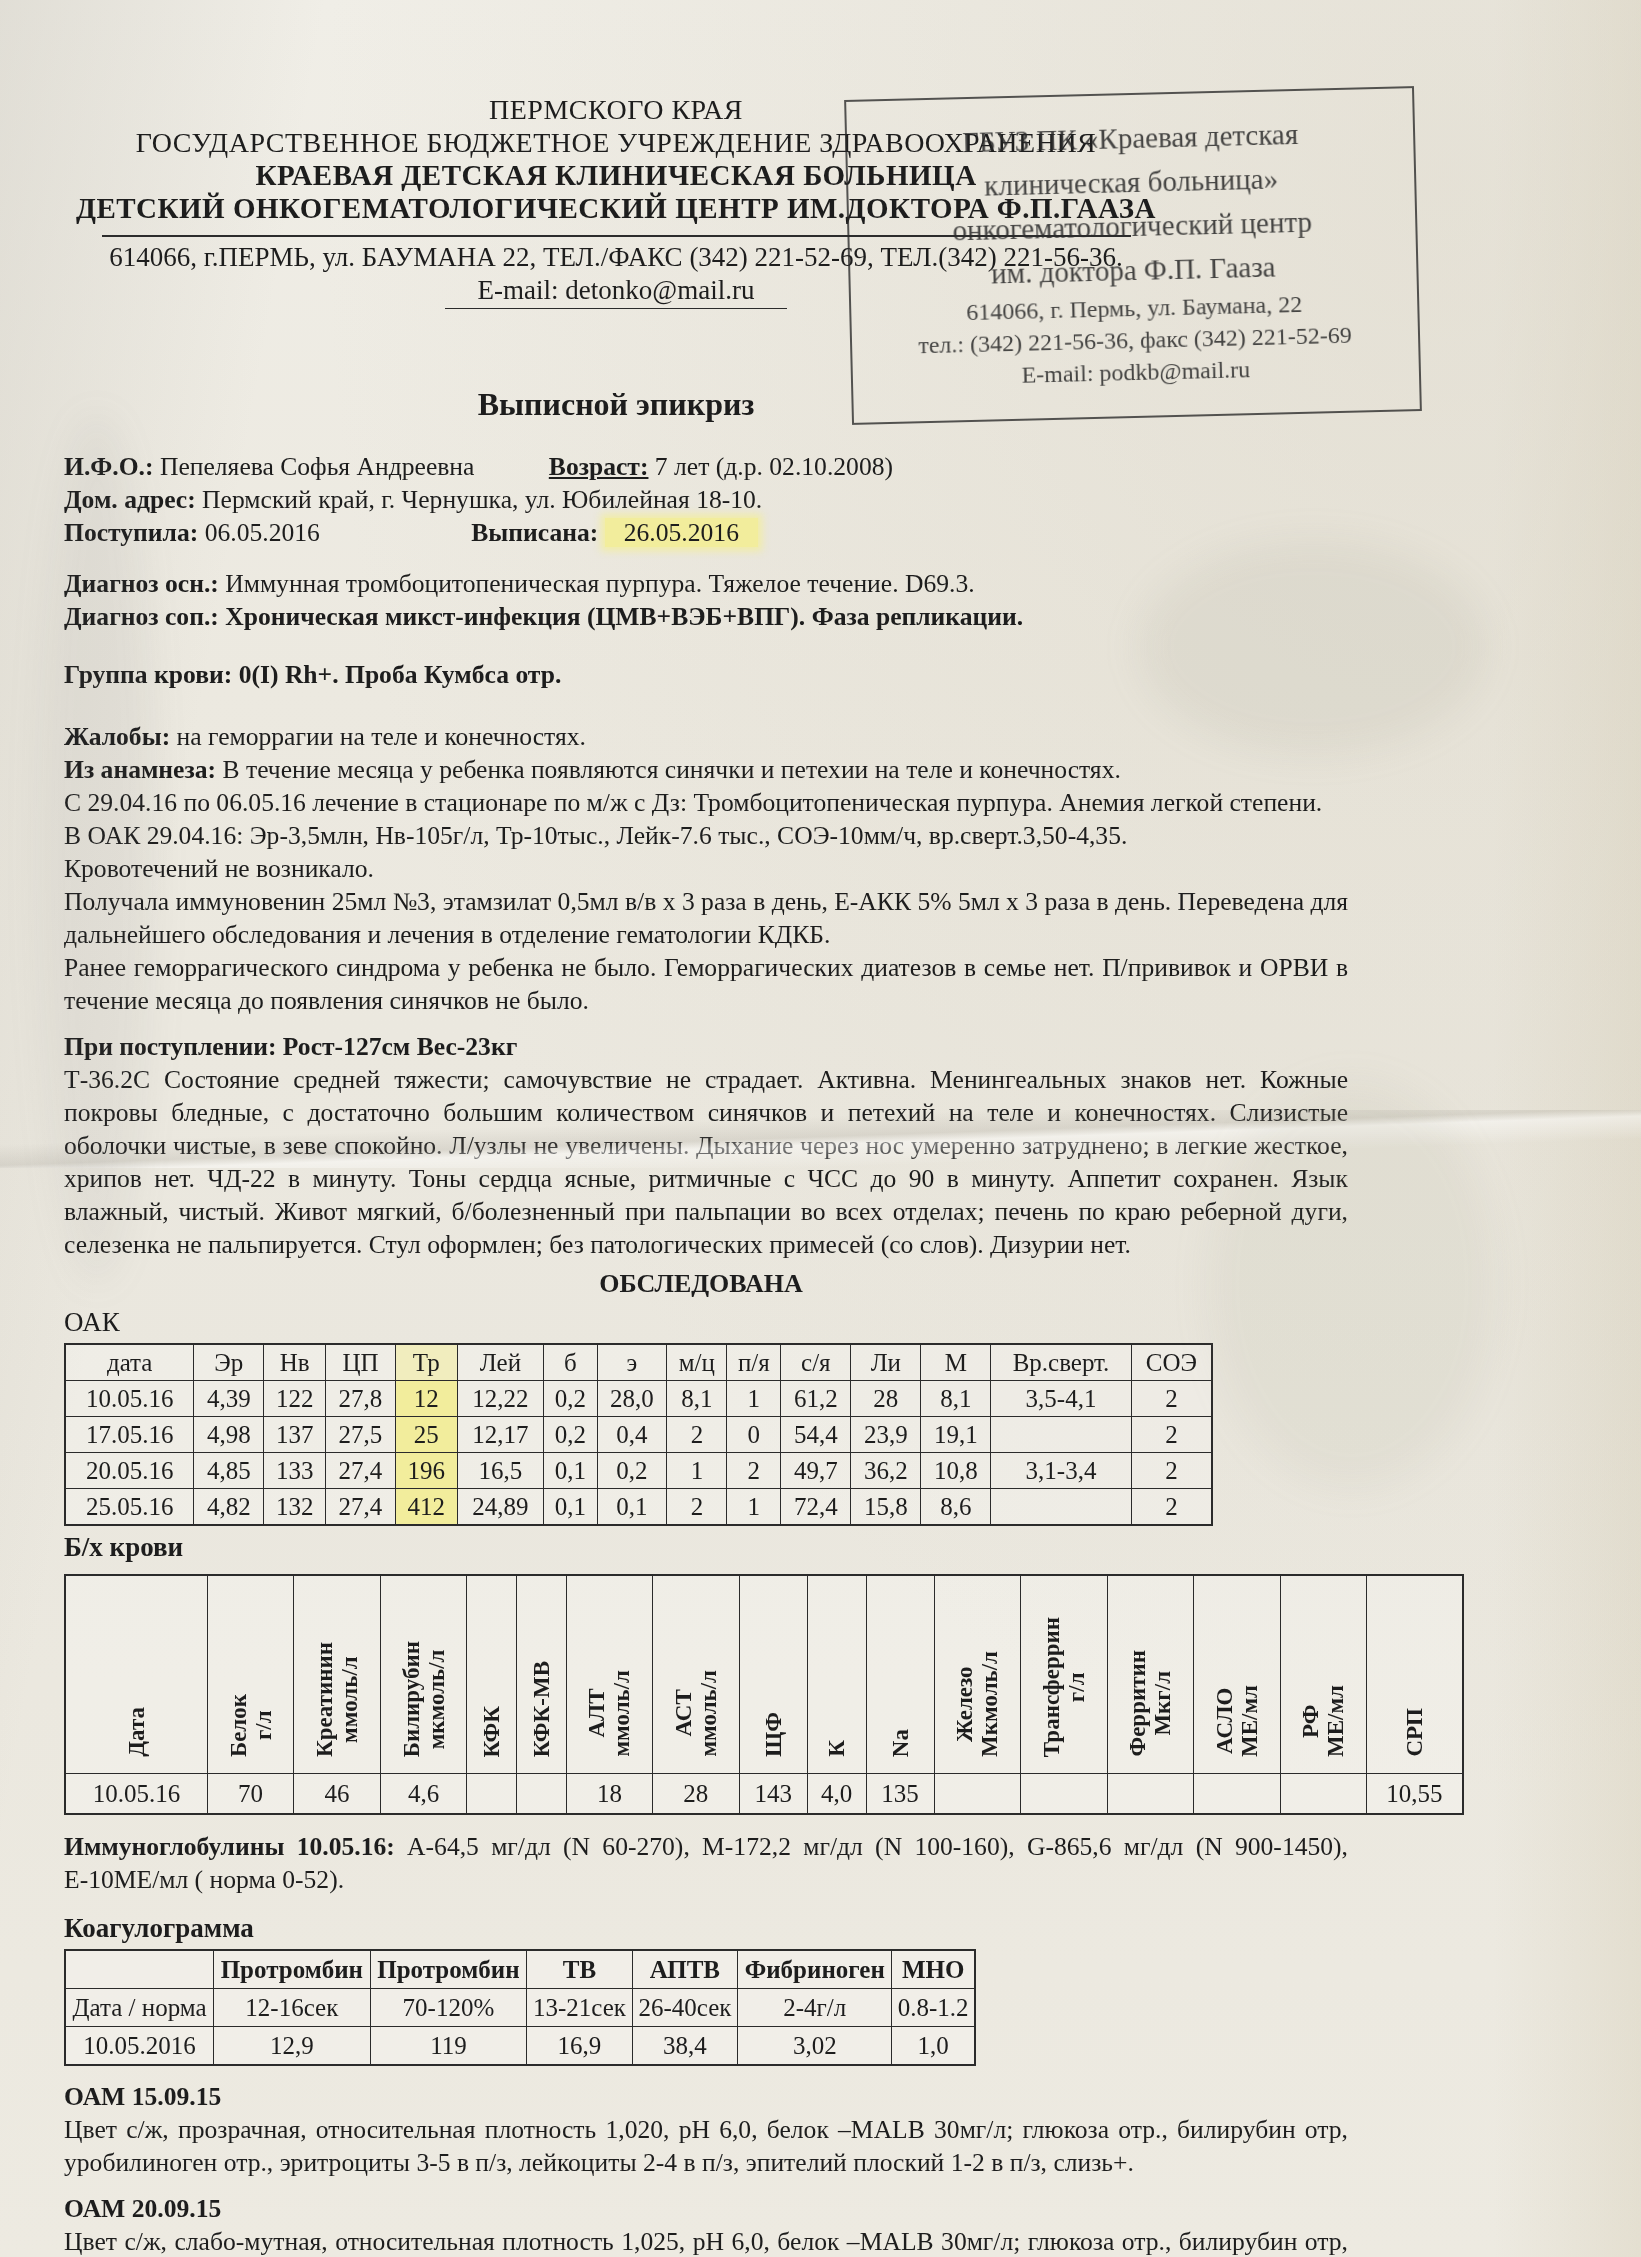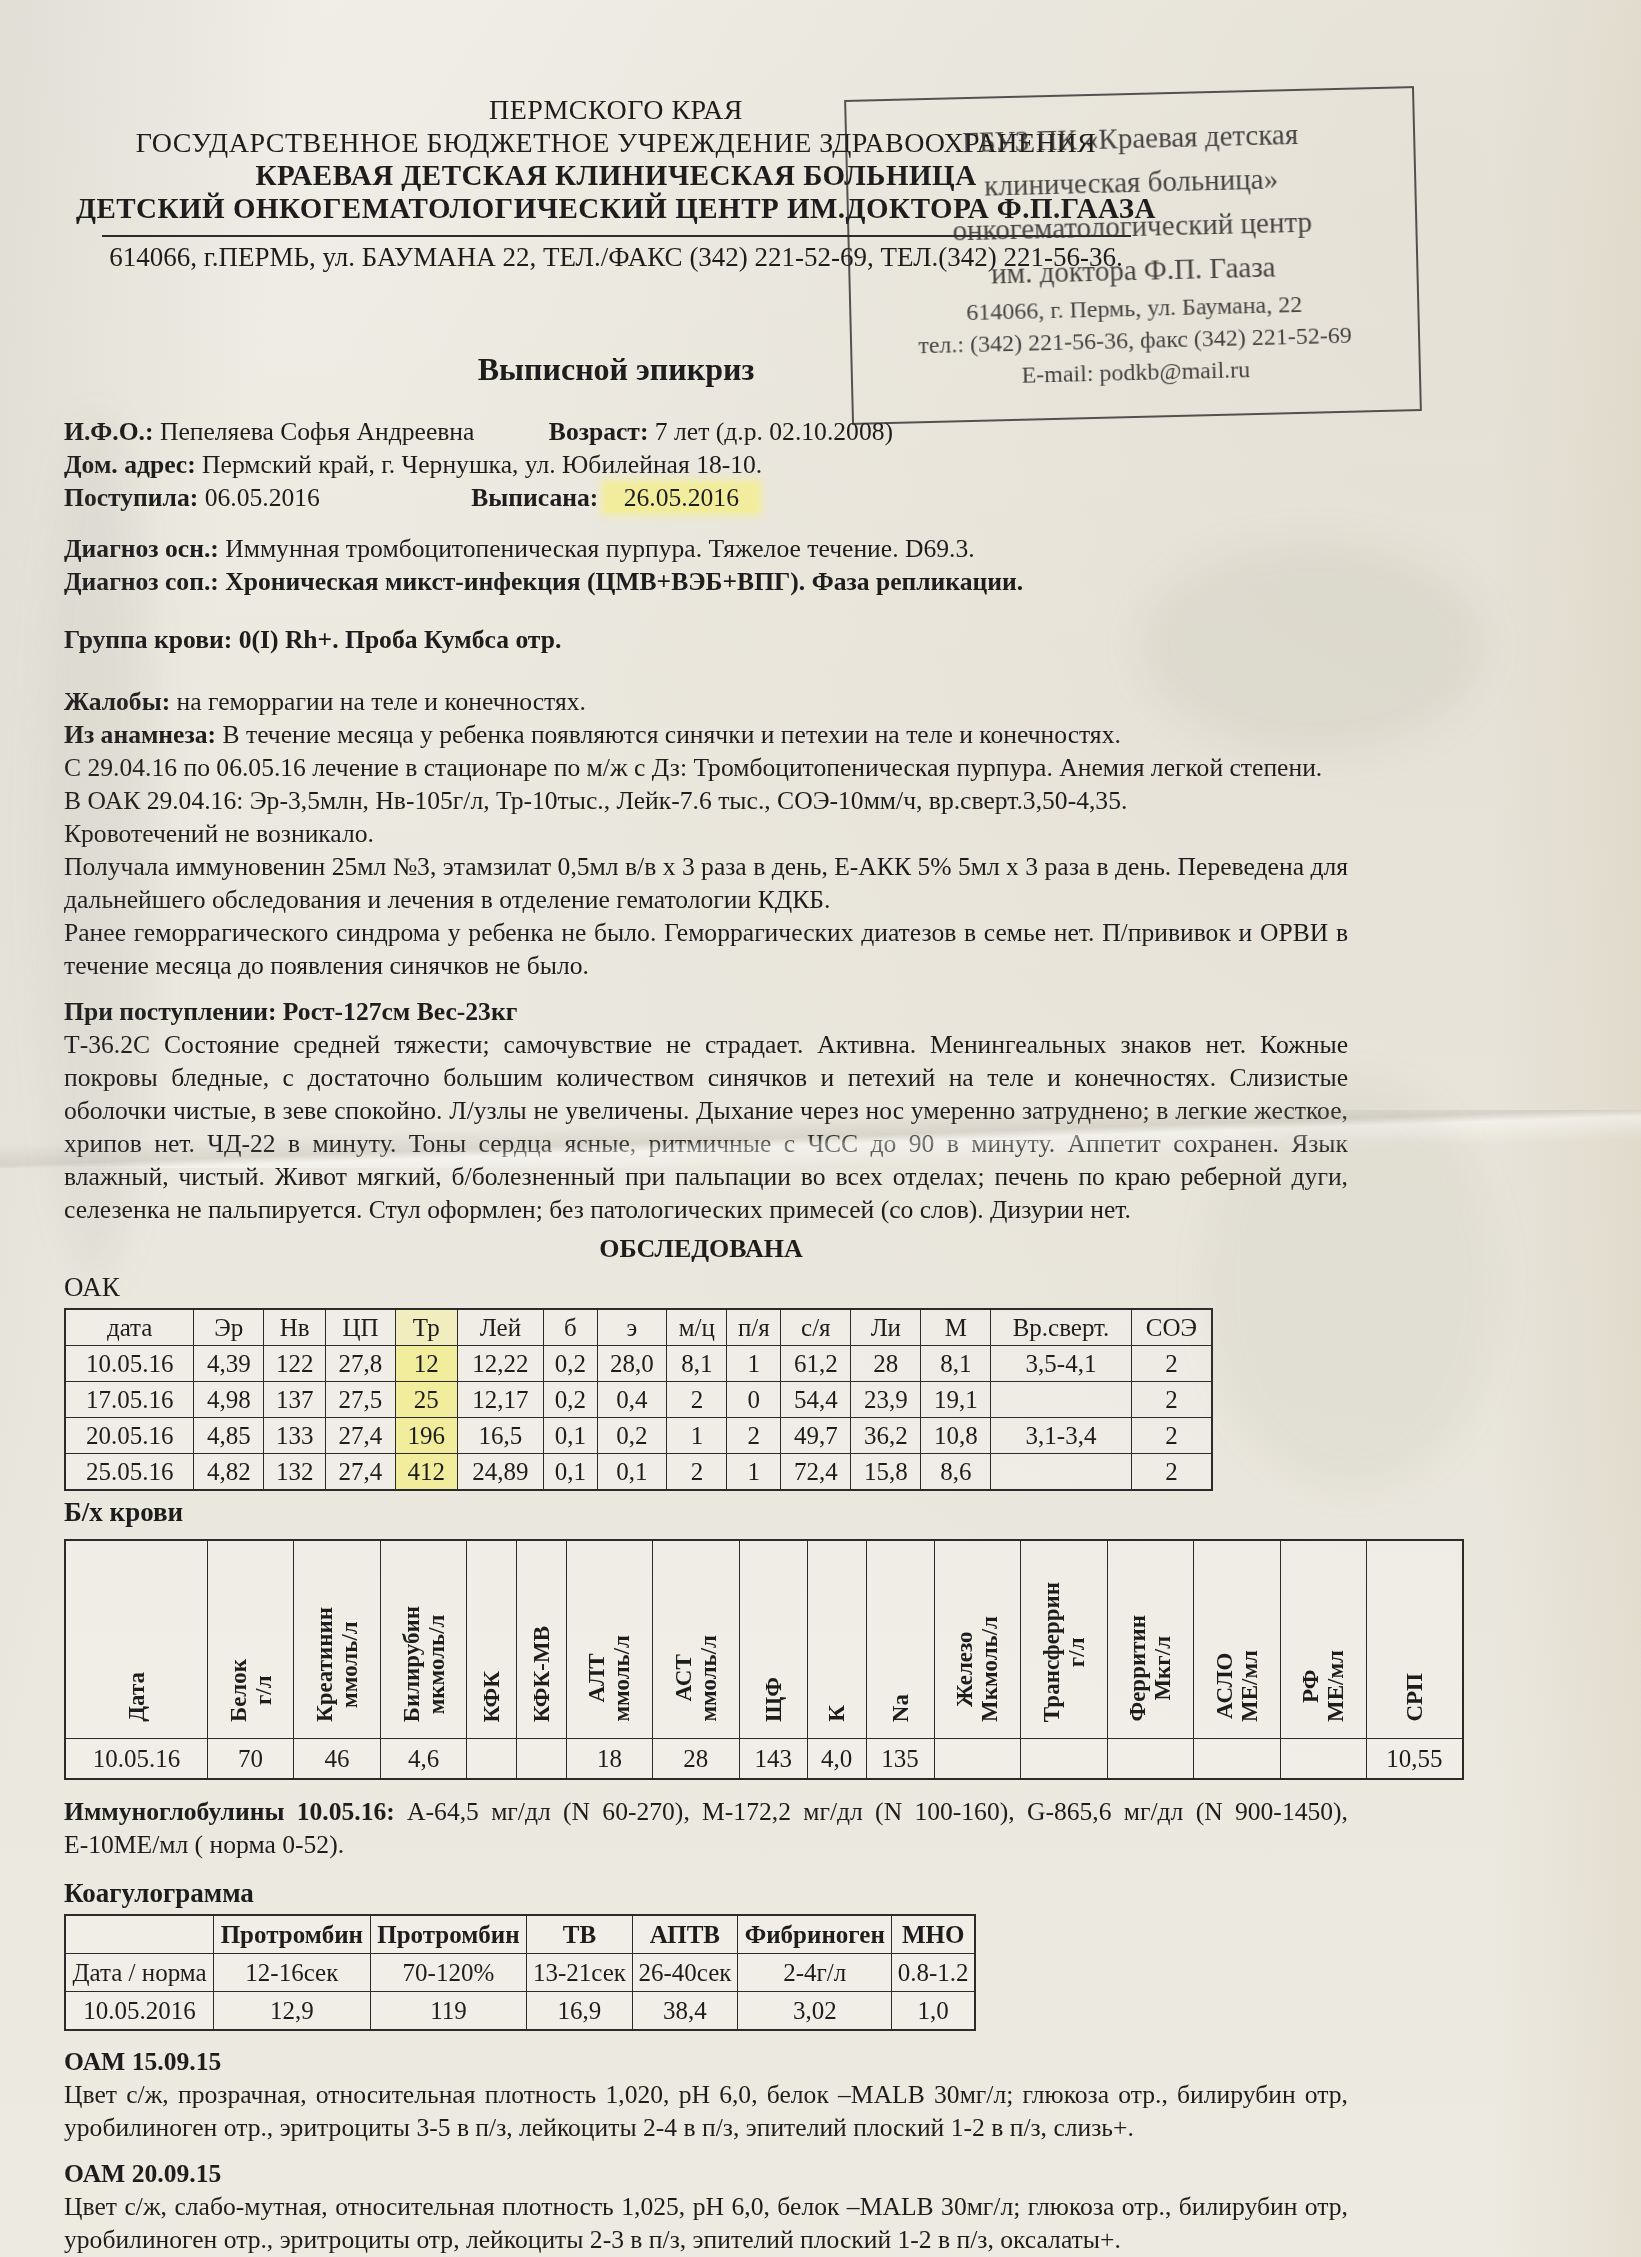--- a/index.html
+++ b/index.html
@@ -43,21 +43,21 @@
   }
   .stamp .big{font-size:29px;line-height:44px;}
   .stamp .sm{font-size:24px;line-height:32px;}
   .stamp .pad{padding-top:21px;}
 
   .title{width:1120px;margin:77px 0 0 56px;text-align:center;font-size:32px;font-weight:bold;}
 
   .content{margin-left:64px;width:1284px;font-size:25.6px;line-height:33px;}
   b{font-weight:bold;}
   .pat{margin-top:27px;}
-  .ml70{margin-left:68px;}
+  .ml70{margin-left:68px;text-decoration:underline;}
   .ml150{margin-left:145px;}
   .hl{background:#f2ed9c;box-shadow:0 0 7.7px 3.9px rgba(242,237,156,0.85);padding:0 19px;}
 
   .diag{margin-top:18px;}
   .bold-line{font-weight:bold;}
   .bg{margin-top:25px;font-weight:bold;}
   .compl{margin-top:29px;}
   .just{text-align:justify;}
 
   .adm{margin-top:13.5px;}
@@ -108,20 +108,21 @@
     <div class="sm">E-mail: podkb@mail.ru</div>
   </div>
 
   <div class="hdr">
     <div class="org1">ПЕРМСКОГО КРАЯ</div>
     <div class="org1">ГОСУДАРСТВЕННОЕ БЮДЖЕТНОЕ УЧРЕЖДЕНИЕ ЗДРАВООХРАНЕНИЯ</div>
     <div class="org2">КРАЕВАЯ ДЕТСКАЯ КЛИНИЧЕСКАЯ БОЛЬНИЦА</div>
     <div class="org2">ДЕТСКИЙ ОНКОГЕМАТОЛОГИЧЕСКИЙ ЦЕНТР ИМ.ДОКТОРА Ф.П.ГААЗА</div>
     <div class="rule"></div>
     <div class="addr">614066, г.ПЕРМЬ, ул. БАУМАНА 22, ТЕЛ./ФАКС (342) 221-52-69, ТЕЛ.(342) 221-56-36.</div>
+    <div class="email-line"><span class="u">E-mail: detonko@mail.ru</span></div>
   </div>
 
   <div class="title">Выписной эпикриз</div>
 
   <div class="content">
 
     <div class="pat">
       <div>
         <b>И.Ф.О.:</b>
         <span>Пепеляева Софья Андреевна</span>

